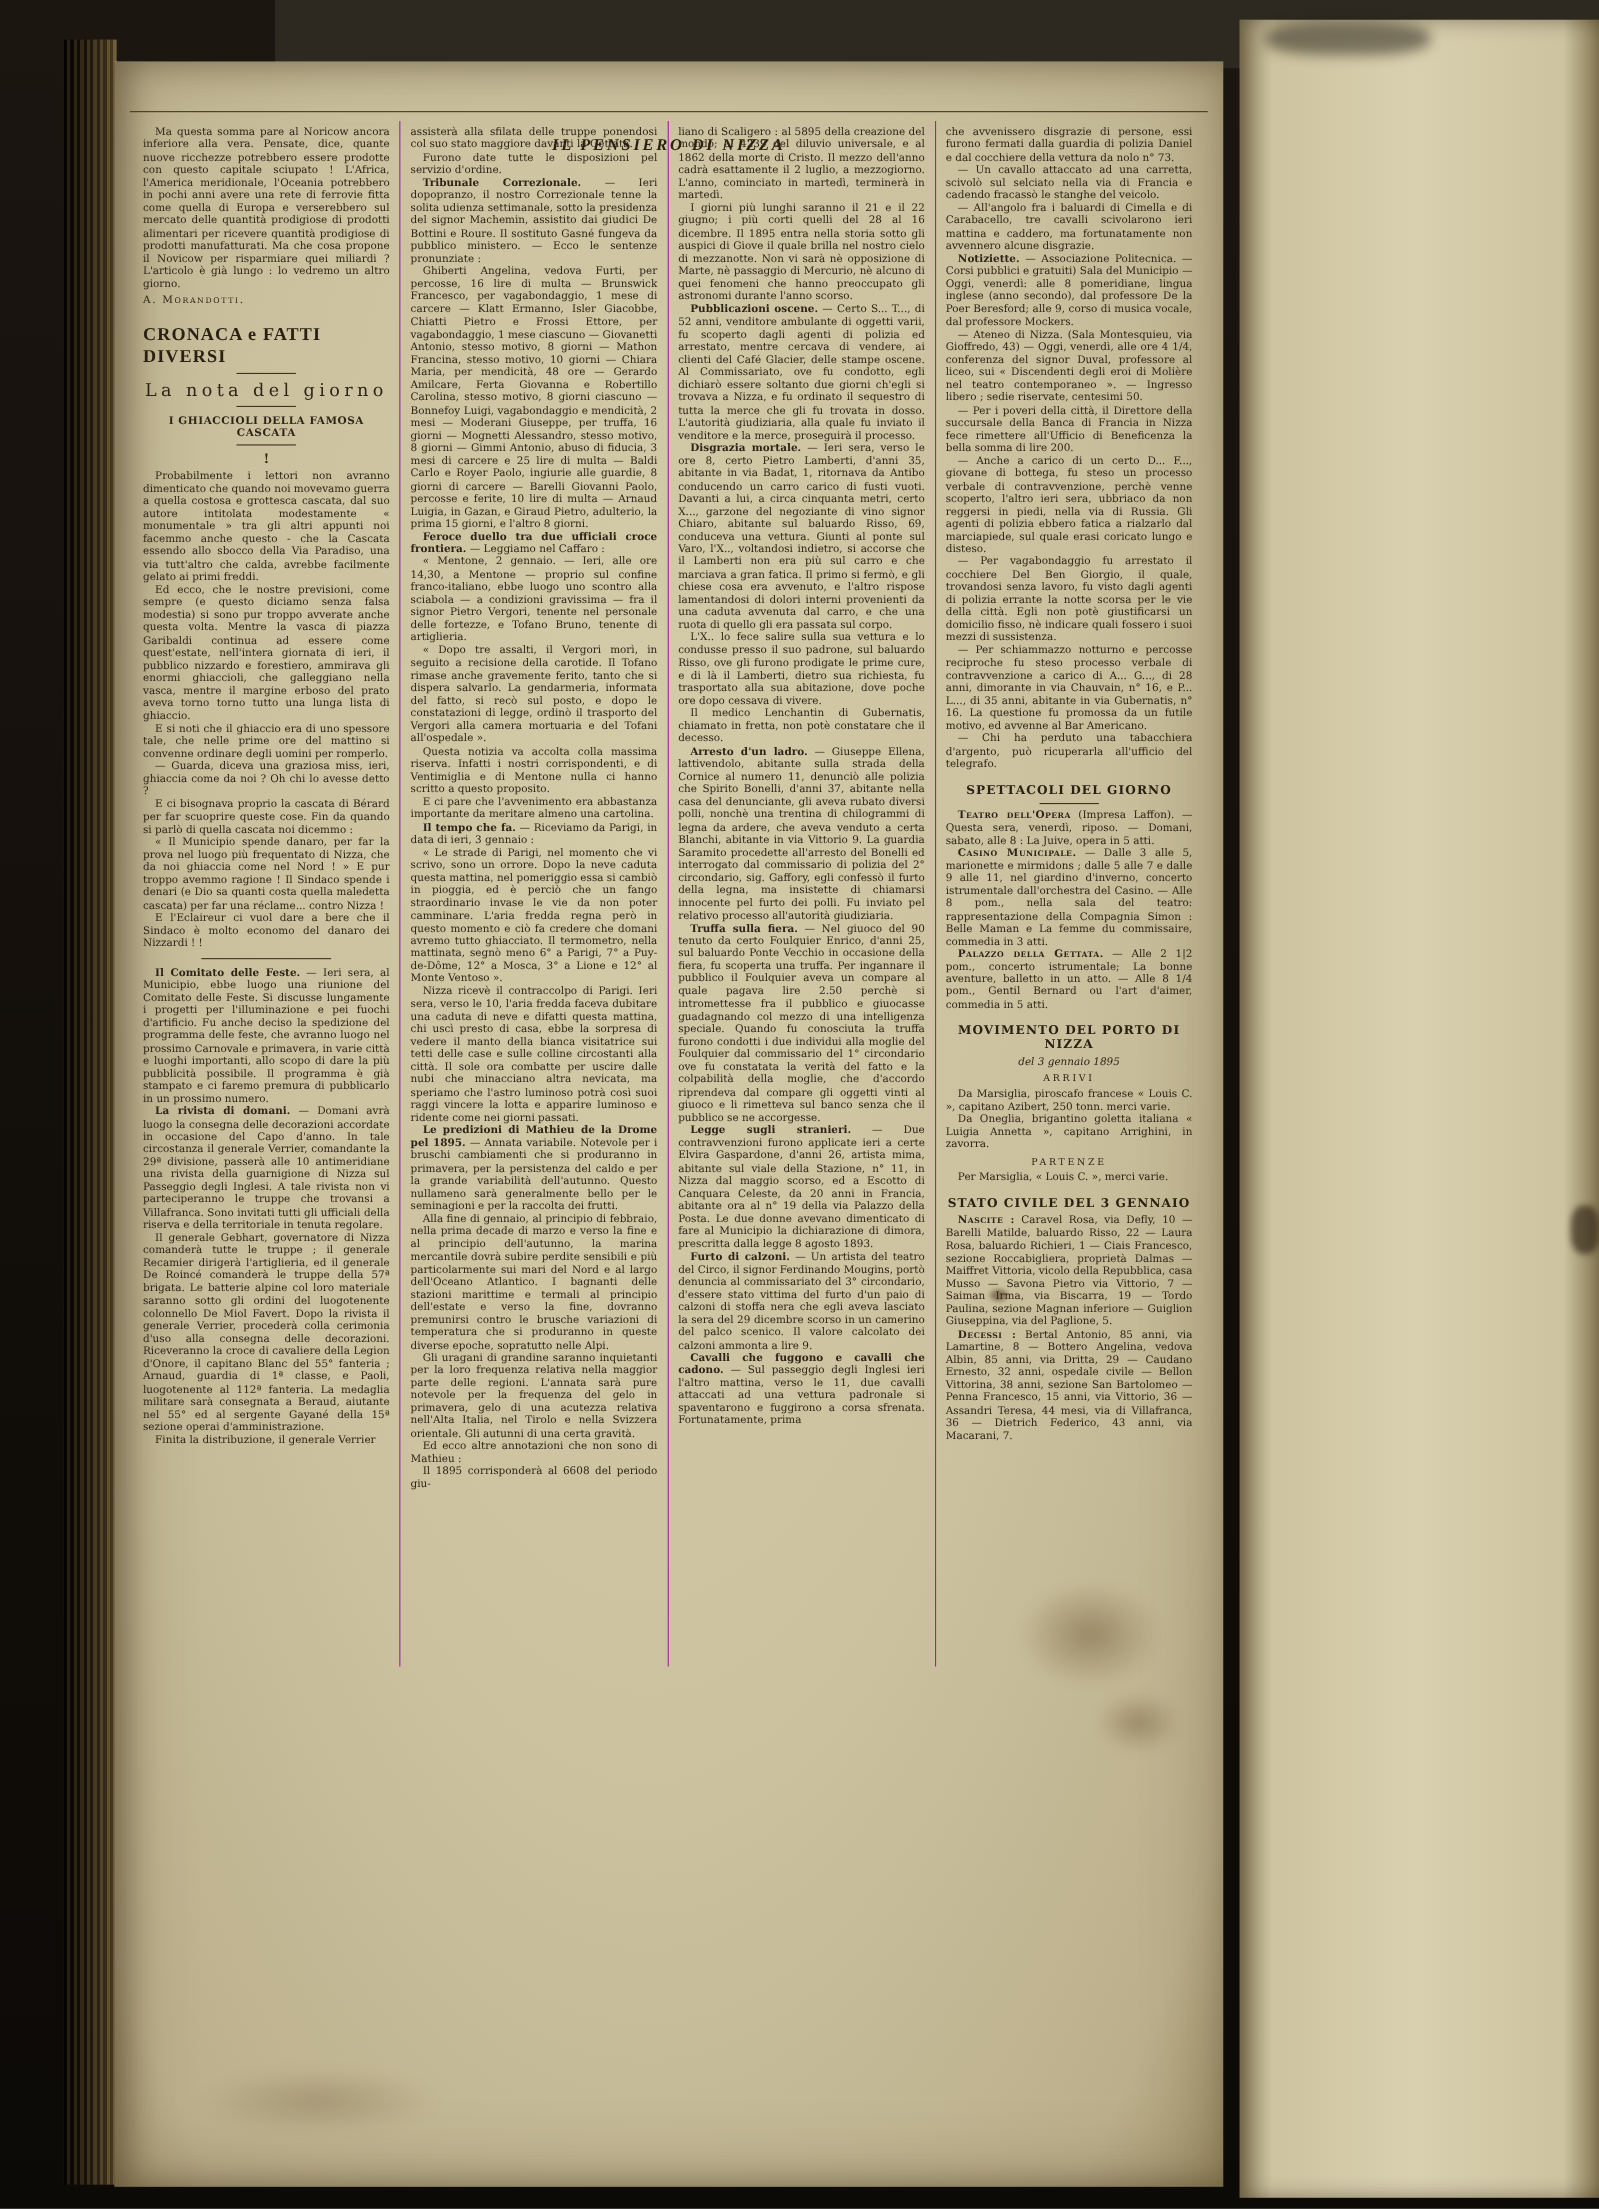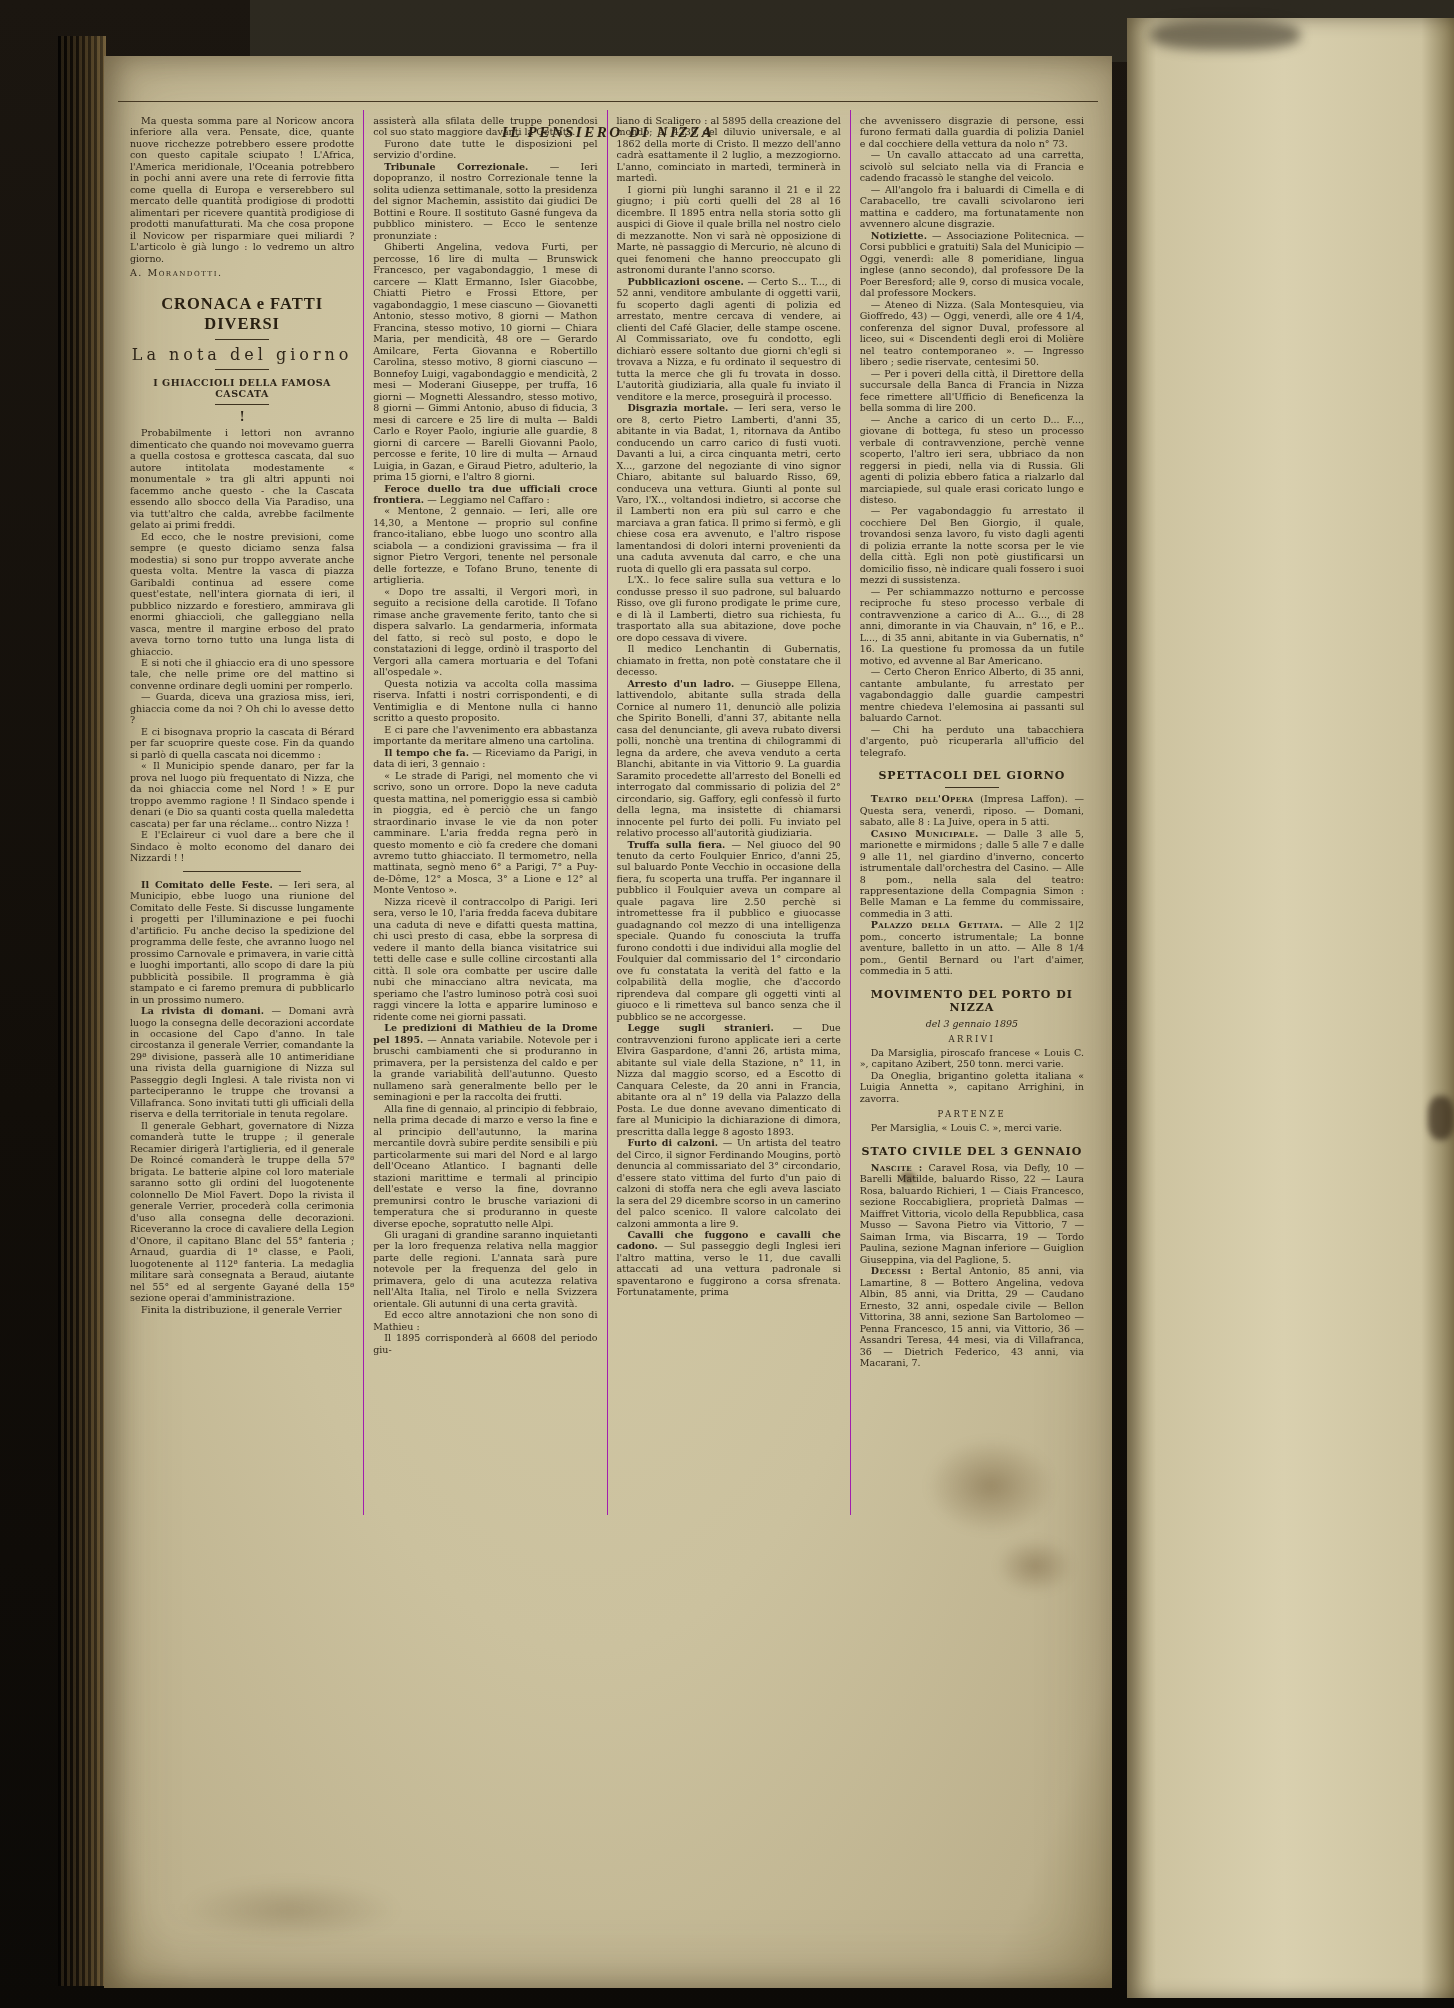--- a/index.html
+++ b/index.html
@@ -42,21 +42,21 @@
 
   .columns{position:absolute;left:121px;top:110px;width:972px;height:1405px;display:flex;}
   .col{flex:1 1 0;padding:5px 9px 0 9px;overflow:hidden;}
   .col + .col{border-left:1px solid #a21caf;}
 
   .para{font-size:9.5px;line-height:1.21;color:#2e2519;text-align:justify;text-indent:11px;margin:0;}
   .para.cont{text-indent:0;}
   .lead{font-weight:bold;font-style:normal;}
   .lead.sc{font-variant:small-caps;letter-spacing:.4px;}
   .signature{font-size:9.5px;color:#2e2519;text-align:left;padding-right:20px;margin:3px 0 0;font-variant:small-caps;letter-spacing:1.5px;}
-  .title1{font-size:16.5px;font-weight:bold;text-align:center;letter-spacing:1px;color:#2a2113;margin:16px 0 4px;font-family:"Liberation Serif",serif;}
+  .title1{font-size:16.5px;font-weight:bold;text-align:left;letter-spacing:1px;color:#2a2113;margin:16px 0 4px;font-family:"Liberation Serif",serif;}
   .title2{font-size:16px;text-align:center;letter-spacing:4px;color:#2e2519;margin:4px 0 2px;}
   .title3{font-size:9.5px;font-weight:bold;text-align:center;letter-spacing:.5px;color:#2e2519;margin:7px 0 2px;}
   .bang{font-size:12px;font-weight:bold;text-align:center;color:#2e2519;margin:3px 0;}
   .rule{width:54px;height:0;border-top:1.2px solid #3d3220;margin:5px auto;}
   .sep{width:118px;height:0;border-top:1.2px solid #3d3220;margin:7px auto;}
   .head{font-size:11px;font-weight:bold;text-align:center;letter-spacing:1px;color:#2a2113;margin:11px 0 4px;}
   .subit{font-size:9.5px;font-style:italic;text-align:center;color:#2e2519;margin:0 0 4px;}
   .minor{font-size:8.5px;text-align:center;letter-spacing:2.5px;color:#2e2519;margin:5px 0 3px;}
 </style>
 </head>
@@ -136,21 +136,20 @@
   <div class="col">
       <div class="para cont">che avvenissero disgrazie di persone, essi furono fermati dalla guardia di polizia Daniel e dal cocchiere della vettura da nolo n° 73.</div>
       <div class="para">— Un cavallo attaccato ad una carretta, scivolò sul selciato nella via di Francia e cadendo fracassò le stanghe del veicolo.</div>
       <div class="para">— All'angolo fra i baluardi di Cimella e di Carabacello, tre cavalli scivolarono ieri mattina e caddero, ma fortunatamente non avvennero alcune disgrazie.</div>
       <div class="para"><span class="lead">Notiziette.</span> — Associazione Politecnica. — Corsi pubblici e gratuiti) Sala del Municipio — Oggi, venerdì: alle 8 pomeridiane, lingua inglese (anno secondo), dal professore De la Poer Beresford; alle 9, corso di musica vocale, dal professore Mockers.</div>
       <div class="para">— Ateneo di Nizza. (Sala Montesquieu, via Gioffredo, 43) — Oggi, venerdì, alle ore 4 1/4, conferenza del signor Duval, professore al liceo, sui « Discendenti degli eroi di Molière nel teatro contemporaneo ». — Ingresso libero ; sedie riservate, centesimi 50.</div>
       <div class="para">— Per i poveri della città, il Direttore della succursale della Banca di Francia in Nizza fece rimettere all'Ufficio di Beneficenza la bella somma di lire 200.</div>
       <div class="para">— Anche a carico di un certo D... F..., giovane di bottega, fu steso un processo verbale di contravvenzione, perchè venne scoperto, l'altro ieri sera, ubbriaco da non reggersi in piedi, nella via di Russia. Gli agenti di polizia ebbero fatica a rialzarlo dal marciapiede, sul quale erasi coricato lungo e disteso.</div>
       <div class="para">— Per vagabondaggio fu arrestato il cocchiere Del Ben Giorgio, il quale, trovandosi senza lavoro, fu visto dagli agenti di polizia errante la notte scorsa per le vie della città. Egli non potè giustificarsi un domicilio fisso, nè indicare quali fossero i suoi mezzi di sussistenza.</div>
       <div class="para">— Per schiammazzo notturno e percosse reciproche fu steso processo verbale di contravvenzione a carico di A... G..., di 28 anni, dimorante in via Chauvain, n° 16, e P... L..., di 35 anni, abitante in via Gubernatis, n° 16. La questione fu promossa da un futile motivo, ed avvenne al Bar Americano.</div>
-      <div class="para">— Certo Cheron Enrico Alberto, di 35 anni, cantante ambulante, fu arrestato per vagabondaggio dalle guardie campestri mentre chiedeva l'elemosina ai passanti sul baluardo Carnot.</div>
       <div class="para">— Chi ha perduto una tabacchiera d'argento, può ricuperarla all'ufficio del telegrafo.</div>
       <div class="head">SPETTACOLI DEL GIORNO</div>
       <div class="rule"></div>
       <div class="para"><span class="lead sc">Teatro dell'Opera</span> (Impresa Laffon). — Questa sera, venerdì, riposo. — Domani, sabato, alle 8 : La Juive, opera in 5 atti.</div>
       <div class="para"><span class="lead sc">Casino Municipale.</span> — Dalle 3 alle 5, marionette e mirmidons ; dalle 5 alle 7 e dalle 9 alle 11, nel giardino d'inverno, concerto istrumentale dall'orchestra del Casino. — Alle 8 pom., nella sala del teatro: rappresentazione della Compagnia Simon : Belle Maman e La femme du commissaire, commedia in 3 atti.</div>
       <div class="para"><span class="lead sc">Palazzo della Gettata.</span> — Alle 2 1|2 pom., concerto istrumentale; La bonne aventure, balletto in un atto. — Alle 8 1/4 pom., Gentil Bernard ou l'art d'aimer, commedia in 5 atti.</div>
       <div class="head">MOVIMENTO DEL PORTO DI NIZZA</div>
       <div class="subit">del 3 gennaio 1895</div>
       <div class="minor">ARRIVI</div>
       <div class="para">Da Marsiglia, piroscafo francese « Louis C. », capitano Azibert, 250 tonn. merci varie.</div>

